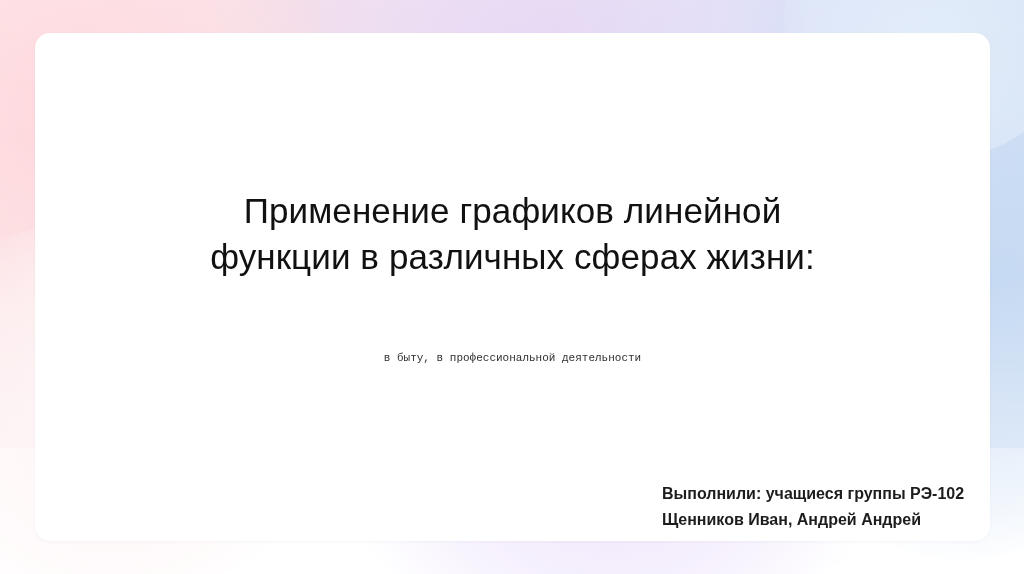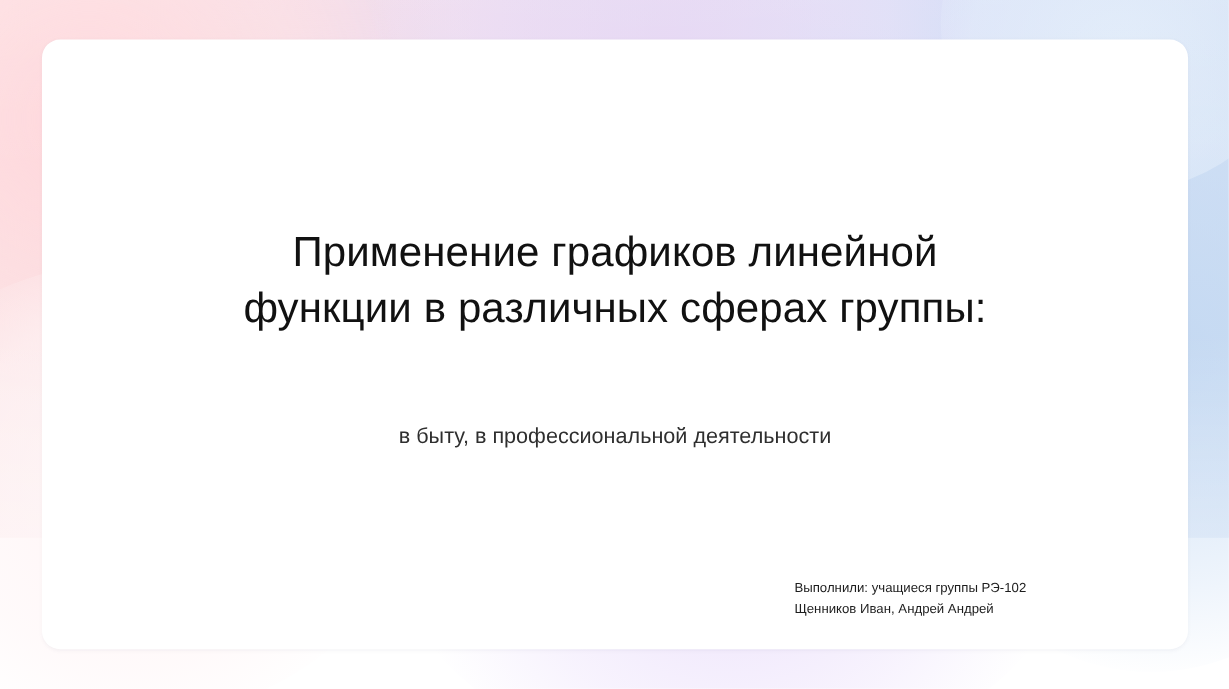--- a/index.html
+++ b/index.html
@@ -140,38 +140,38 @@
     position: absolute;
     left: 0;
     right: 0;
     top: 318px;
     text-align: center;
     padding: 0 40px;
     box-sizing: border-box;
   }
   .slide-subtitle {
     margin: 0;
-    font-family: Liberation Sans, sans-serif;
-    font-size: 18px;
+    font-family: Liberation Mono, monospace;
+    font-size: 11px;
     font-weight: 400;
     line-height: 1.4;
     color: #2f2f2f;
   }
 
   .authors-block {
     position: absolute;
     left: 627px;
     top: 448px;
     text-align: left;
   }
   .authors-line {
     display: block;
     font-family: "Liberation Sans", sans-serif;
-    font-size: 11px;
-    font-weight: 400;
+    font-size: 16px;
+    font-weight: 700;
     line-height: 1.65;
     color: #1d1d1d;
     white-space: nowrap;
   }
 </style>
 </head>
 <body>
 
 <div class="slide-root">
 
@@ -182,21 +182,21 @@
   <div class="bg-glow-bottommid"></div>
   <div class="bg-glow-right"></div>
   <div class="bg-glow-topright"></div>
   <div class="bg-wash-top"></div>
 
   <div class="slide-card">
 
     <div class="title-block">
       <h1 class="slide-title">
         <span class="title-line">Применение графиков линейной</span>
-        <span class="title-line">функции в различных сферах группы:</span>
+        <span class="title-line">функции в различных сферах жизни:</span>
       </h1>
     </div>
 
     <div class="subtitle-block">
       <p class="slide-subtitle">в быту, в профессиональной деятельности</p>
     </div>
 
     <div class="authors-block">
       <span class="authors-line">Выполнили: учащиеся группы РЭ-102</span>
       <span class="authors-line">Щенников Иван, Андрей Андрей</span>

